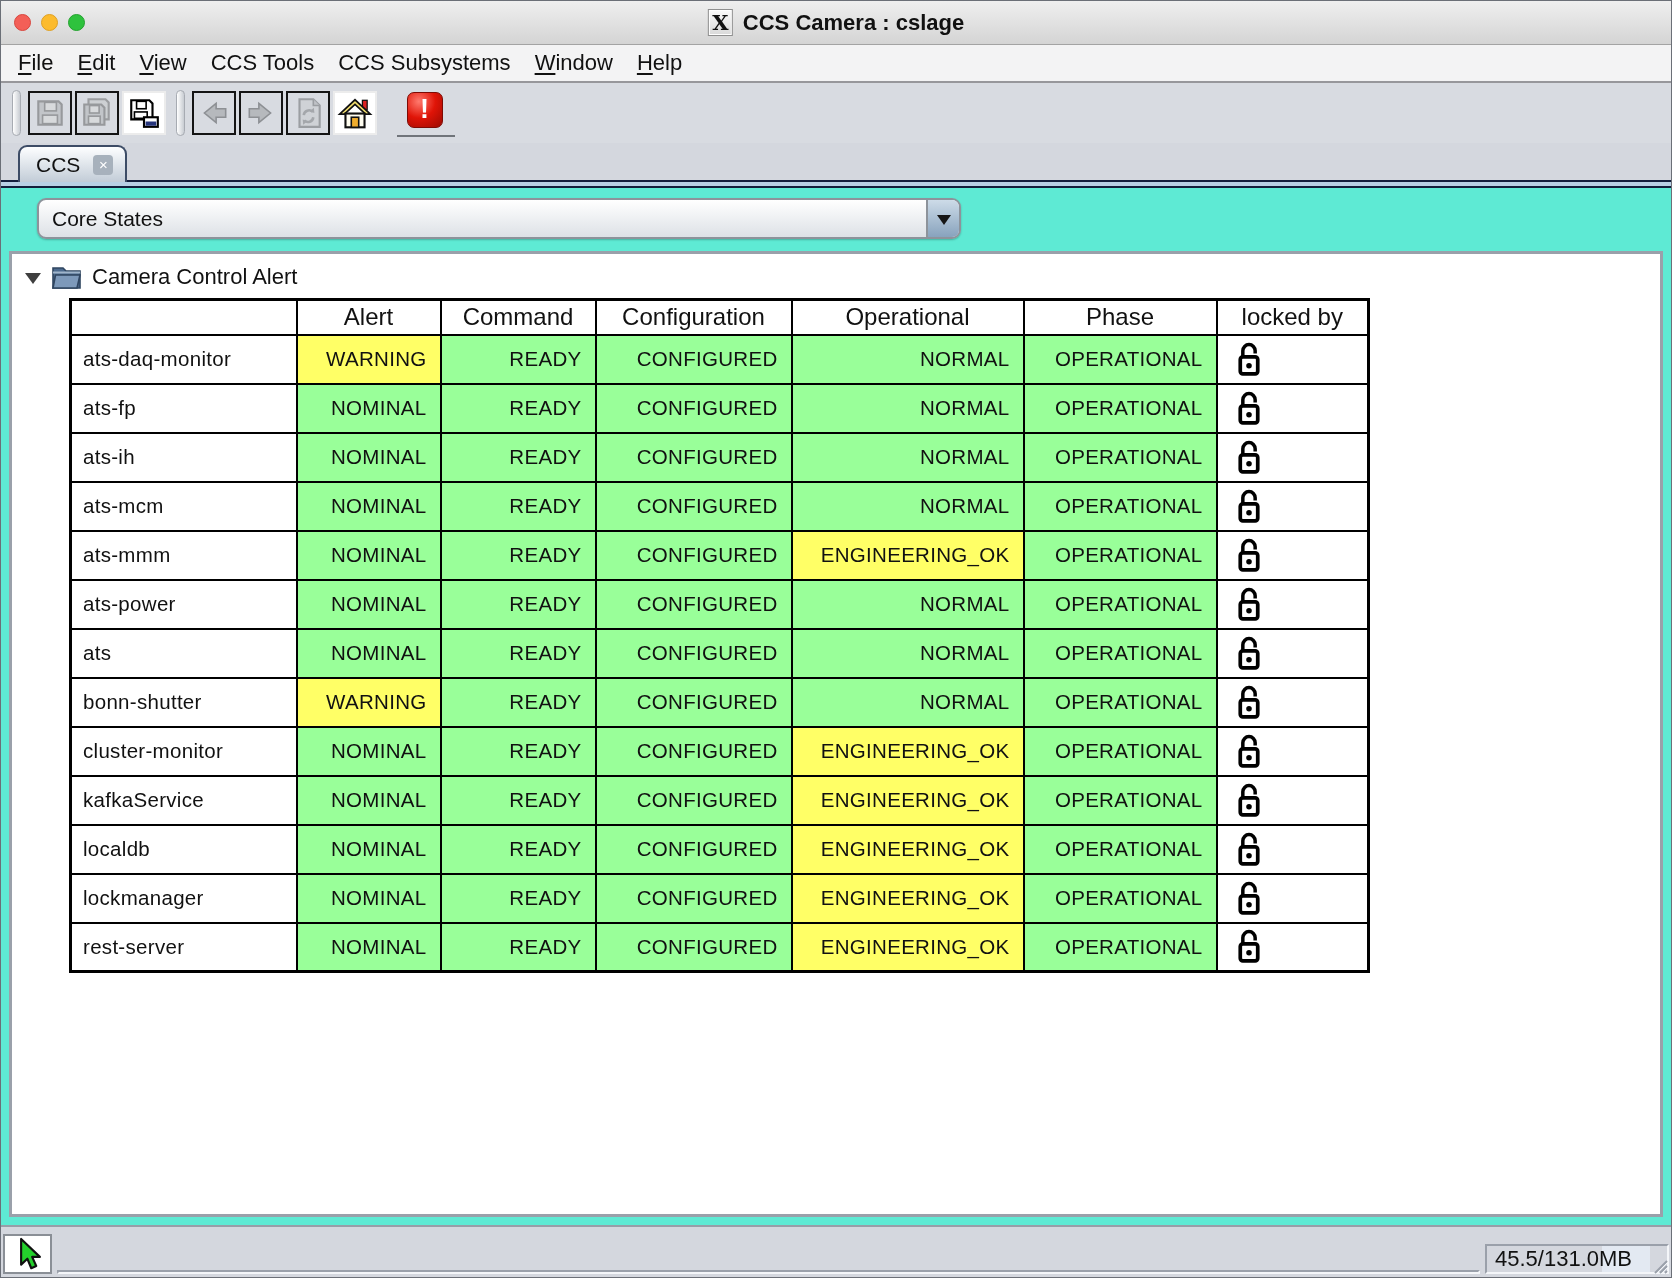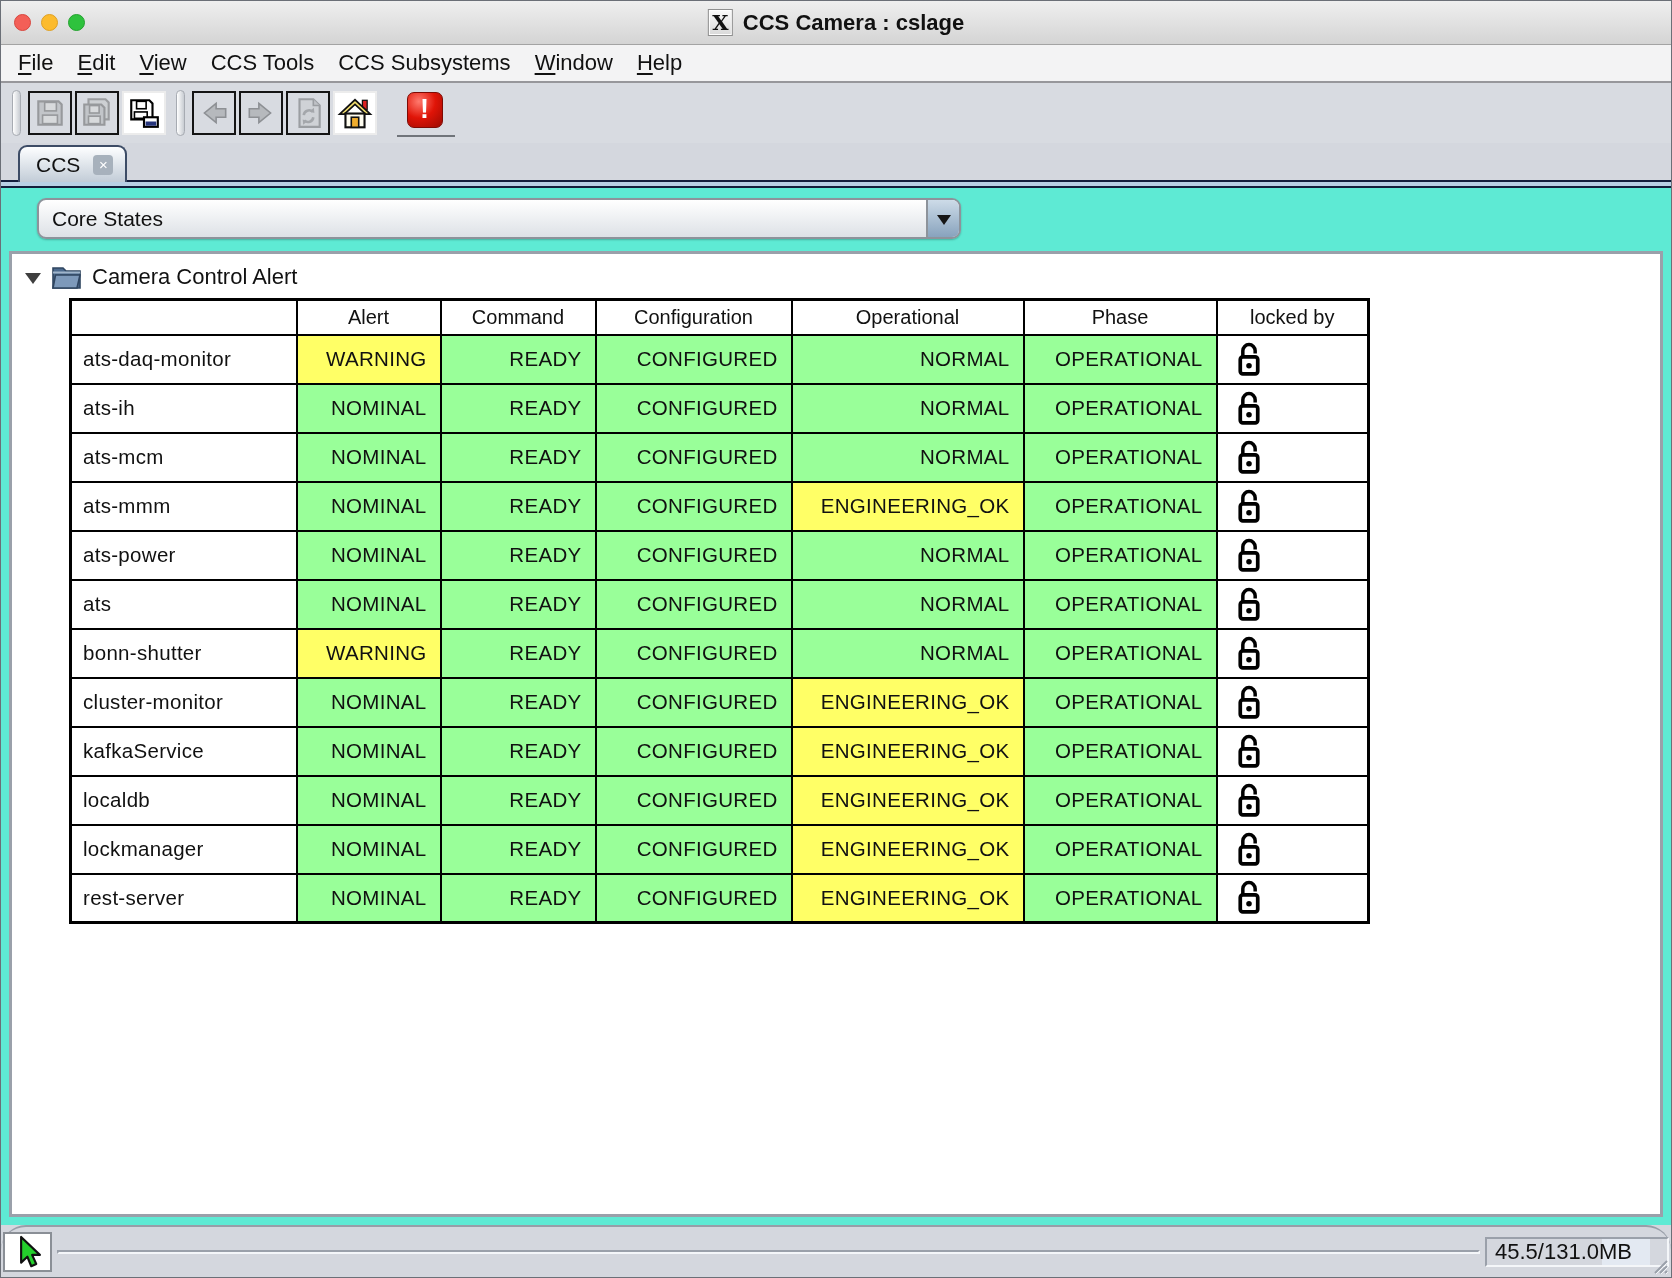--- a/index.html
+++ b/index.html
@@ -72,31 +72,31 @@
   .tri-down { width:0; height:0; border:7px solid transparent; border-top:10px solid #161616; margin-top:9px; }
 
   .panel { flex:1; margin-top:12px; background:#fff; border:3px solid #9aa0aa; overflow:hidden; }
   .tree-row { display:flex; align-items:center; gap:10px; padding:10px 0 0 13px; }
   .expander { width:0; height:0; border-left:8px solid transparent; border-right:8px solid transparent;
     border-top:11px solid #3f3f3f; margin-top:3px; }
   .tree-label { font-size:22px; }
 
   table.grid { margin:8px 0 0 57px; border-collapse:collapse; border:3px solid #000;
     table-layout:fixed; }
-  .grid th { border:2px solid #000; background:#fff; font-weight:normal; font-size:20px;
+  .grid th { border:2px solid #000; background:#fff; font-weight:normal; font-size:24px;
     height:35px; padding:0 6px; text-align:center; }
   .grid td { border:2px solid #000; font-size:20.5px; height:49px; padding:0; letter-spacing:.3px; }
   .grid td.name  { background:#fff; text-align:left; padding-left:11px; }
   .grid td.value { text-align:right; padding-right:13px; }
   .grid td.lock  { background:#fff; text-align:left; padding-left:17px; }
   .grid td.lock svg { display:block; }
 
   
   .statusbar { flex:0 0 52px; background:#d4d7de; border-top:2px solid #989ea8;
-    display:flex; align-items:center; gap:5px; padding:3px 2px 3px 2px; position:relative;border-radius:25px; }
+    display:flex; align-items:flex-end; gap:5px; padding:3px 2px 3px 2px; position:relative; }
   .sb-cursor { flex:0 0 49px; background:#fff; border:2px solid #8a8f96;
     display:flex; align-items:center; justify-content:center; }
   .sb-middle { flex:1; border:2px solid; border-color:#9aa0aa #f4f6f9 #f4f6f9 #9aa0aa; }
   .sb-mem { flex:0 0 184px; border:2px solid; border-color:#9aa0aa #f4f6f9 #f4f6f9 #9aa0aa;
     display:flex; align-items:center; padding-left:8px; font-size:22px; white-space:nowrap;
     overflow:hidden; position:relative; }
   .mem-fill { position:absolute; left:115px; top:0; bottom:0; width:48px; background:#e3e9f2; }
   .sb-mem span { position:relative; z-index:1; }
   .resize-grip { position:absolute; right:2px; bottom:2px; z-index:2; }
 </style>
@@ -256,20 +256,35 @@
             <td class="value" style="background: rgb(153, 255, 153);">OPERATIONAL</td>
             <td class="lock">
   <svg width="28" height="37" viewBox="0 0 27 36">
     <path d="M7.5 16 L7.5 9.5 A6 6 0 0 1 19.5 9.5 L19.5 12.2" fill="none" stroke="#000" stroke-width="3.4"></path>
     <rect x="5" y="15.5" width="17" height="16.5" rx="2.5" fill="none" stroke="#000" stroke-width="3.6"></rect>
     <circle cx="13.5" cy="24" r="2.7" fill="#000"></circle>
   </svg>
 </td>
           </tr>
           <tr>
+            <td class="name">ats-fp</td>
+            <td class="value" style="background: rgb(153, 255, 153);">NOMINAL</td>
+            <td class="value" style="background: rgb(153, 255, 153);">READY</td>
+            <td class="value" style="background: rgb(153, 255, 153);">CONFIGURED</td>
+            <td class="value" style="background: rgb(153, 255, 153);">NORMAL</td>
+            <td class="value" style="background: rgb(153, 255, 153);">OPERATIONAL</td>
+            <td class="lock">
+  <svg width="28" height="37" viewBox="0 0 27 36">
+    <path d="M7.5 16 L7.5 9.5 A6 6 0 0 1 19.5 9.5 L19.5 12.2" fill="none" stroke="#000" stroke-width="3.4"></path>
+    <rect x="5" y="15.5" width="17" height="16.5" rx="2.5" fill="none" stroke="#000" stroke-width="3.6"></rect>
+    <circle cx="13.5" cy="24" r="2.7" fill="#000"></circle>
+  </svg>
+</td>
+          </tr>
+          <tr>
             <td class="name">ats-ih</td>
             <td class="value" style="background: rgb(153, 255, 153);">NOMINAL</td>
             <td class="value" style="background: rgb(153, 255, 153);">READY</td>
             <td class="value" style="background: rgb(153, 255, 153);">CONFIGURED</td>
             <td class="value" style="background: rgb(153, 255, 153);">NORMAL</td>
             <td class="value" style="background: rgb(153, 255, 153);">OPERATIONAL</td>
             <td class="lock">
   <svg width="28" height="37" viewBox="0 0 27 36">
     <path d="M7.5 16 L7.5 9.5 A6 6 0 0 1 19.5 9.5 L19.5 12.2" fill="none" stroke="#000" stroke-width="3.4"></path>
     <rect x="5" y="15.5" width="17" height="16.5" rx="2.5" fill="none" stroke="#000" stroke-width="3.6"></rect>

